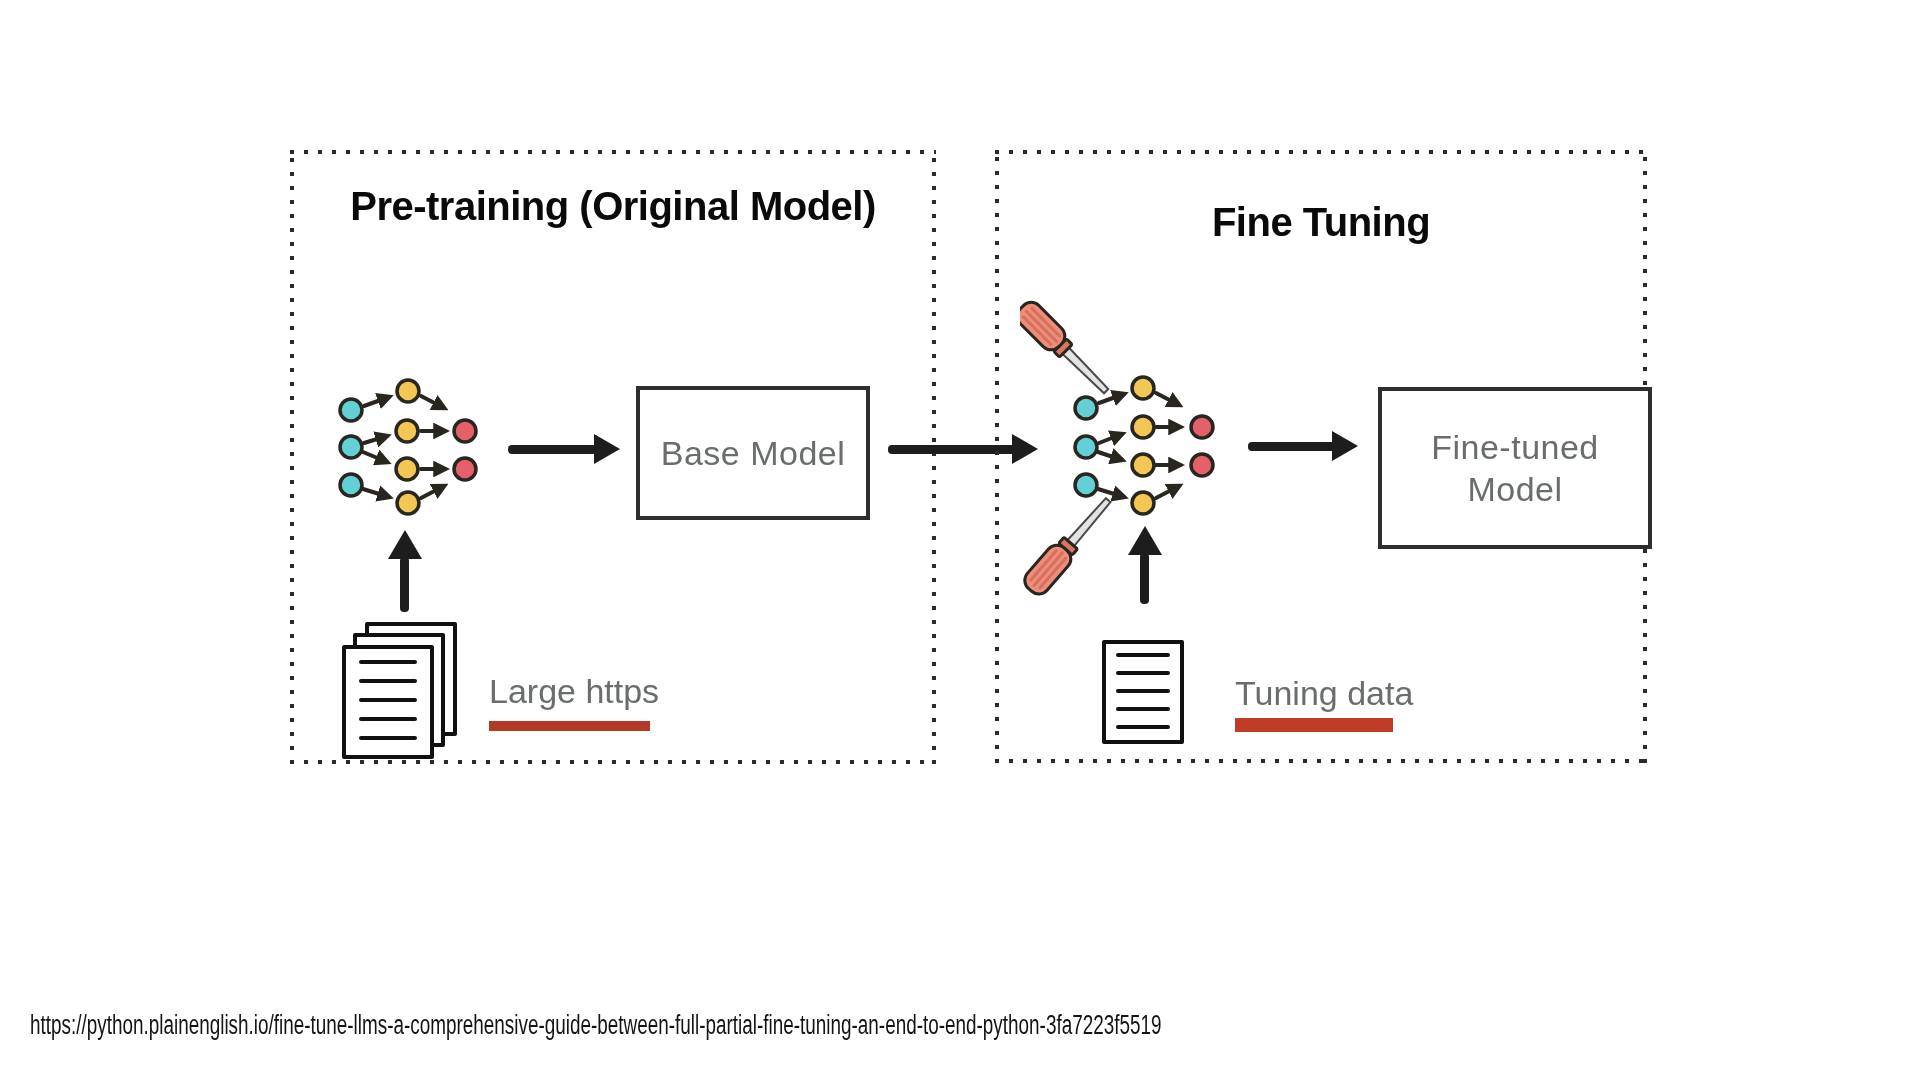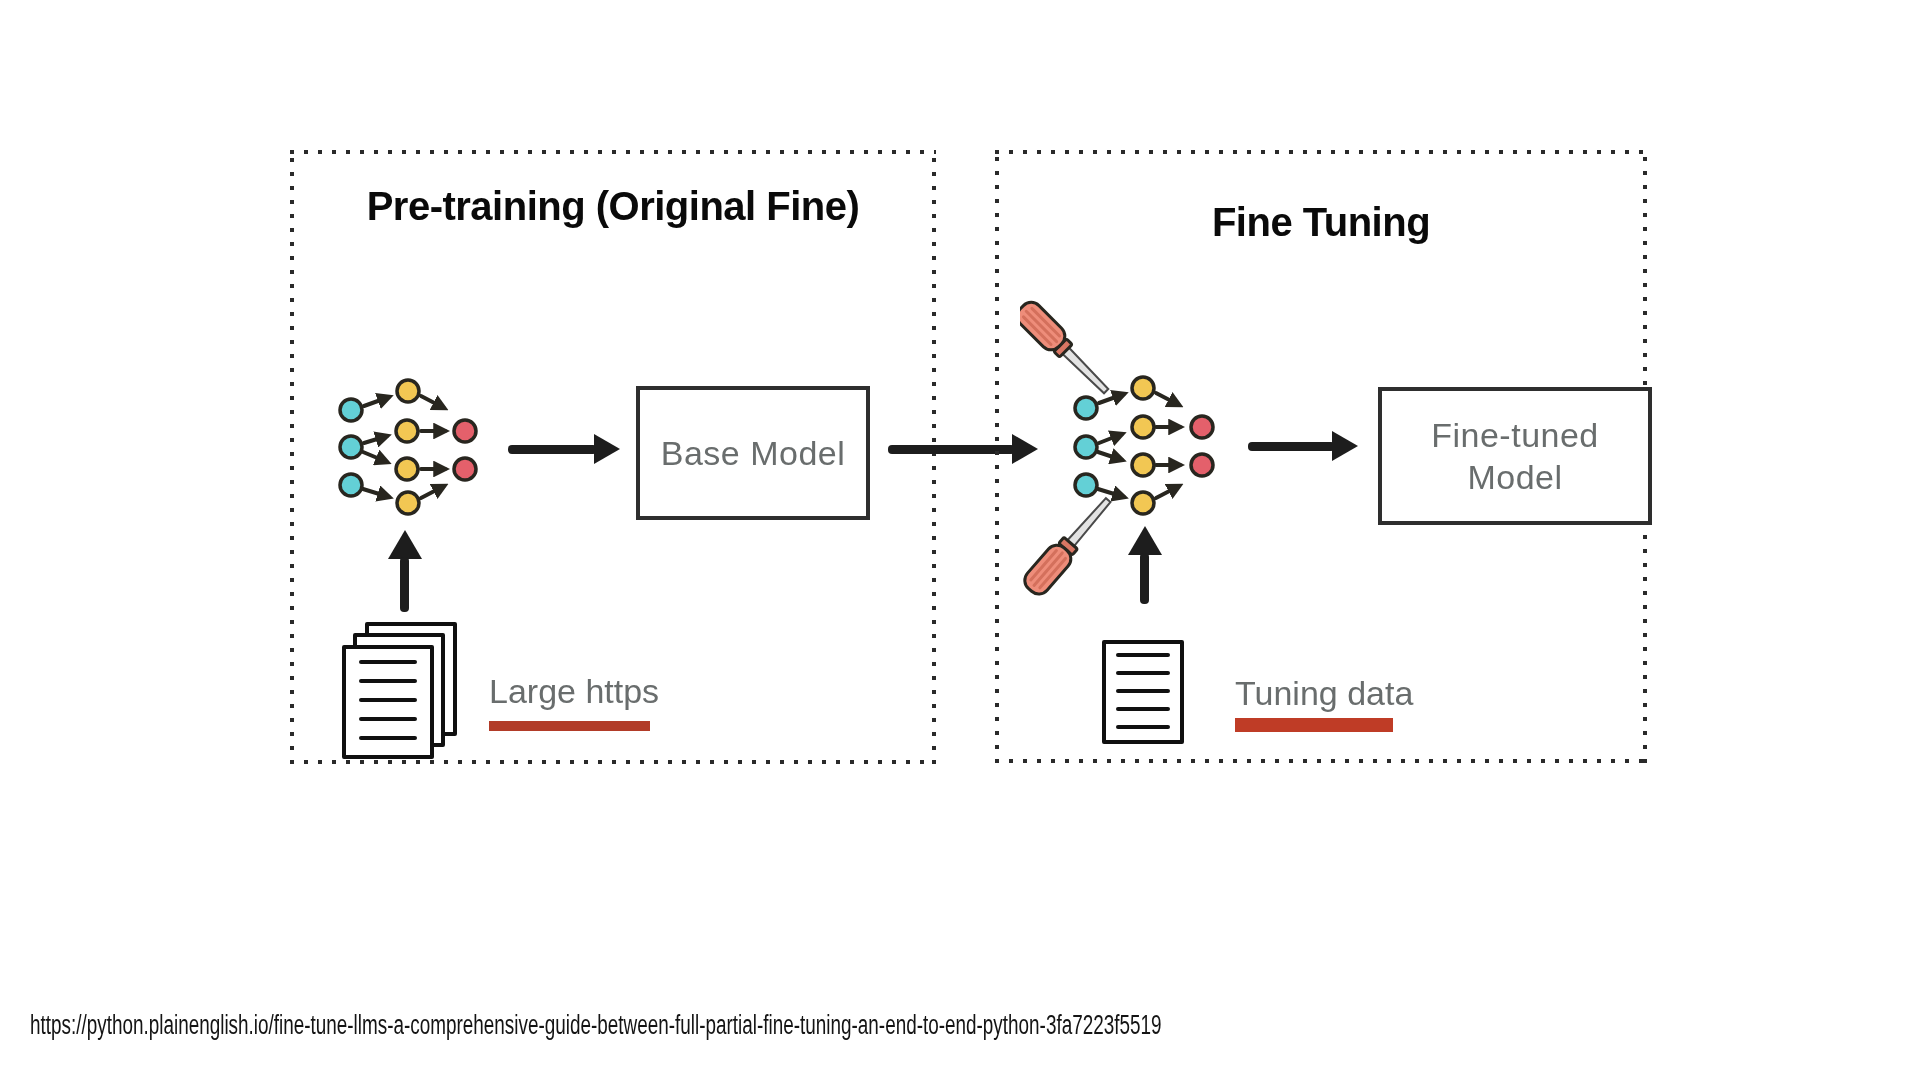--- a/index.html
+++ b/index.html
@@ -63,21 +63,21 @@
     white-space:nowrap;transform:scaleX(0.70);transform-origin:left top;letter-spacing:0;
   }
 </style>
 </head>
 <body>
 
 <div class="canvas">
 
   <div class="panel" style="left:290px;top:150px;width:646px;height:614px;"></div>
 
-  <div class="panel-title" style="left:290px;top:184px;width:646px;">Pre-training (Original Fine)</div>
+  <div class="panel-title" style="left:290px;top:184px;width:646px;">Pre-training (Original Model)</div>
 
   <svg class="net" style="position:absolute;left:328px;top:368px;" width="164" height="152" viewBox="0 0 164 152">
     <defs>
       <marker id="ah1" viewBox="0 0 10 10" refX="7" refY="5" markerWidth="4.2" markerHeight="4.2" orient="auto-start-reverse">
         <path class="ah-fill" d="M0,0 L10,5 L0,10 z"></path>
       </marker>
     </defs>
     <g>
       <line class="conn" x1="36" y1="38" x2="61" y2="29" marker-end="url(#ah1)"></line>
       <line class="conn" x1="36" y1="75" x2="59" y2="68" marker-end="url(#ah1)"></line>
@@ -182,21 +182,21 @@
       <circle class="nr" cx="182" cy="132" r="11"></circle>
       <circle class="nr" cx="182" cy="170" r="11"></circle>
     </g>
   </svg>
 
   <div class="harrow" style="left:1248px;top:431px;width:110px;">
     <div class="shaft"></div>
     <div class="head"></div>
   </div>
 
-  <div class="model-box" style="left:1378px;top:387px;width:230px;height:122px;padding:4px 18px;">
+  <div class="model-box" style="left:1378px;top:387px;width:230px;height:122px;padding:16px 18px;">
     <span>Fine-tuned Model</span>
   </div>
 
   <div class="varrow" style="left:1128px;top:526px;height:78px;">
     <div class="head"></div>
     <div class="shaft"></div>
   </div>
 
   <div style="position:absolute;left:1102px;top:640px;width:82px;height:104px;">
     <div class="page" style="left:0;top:0;width:74px;height:96px;">

